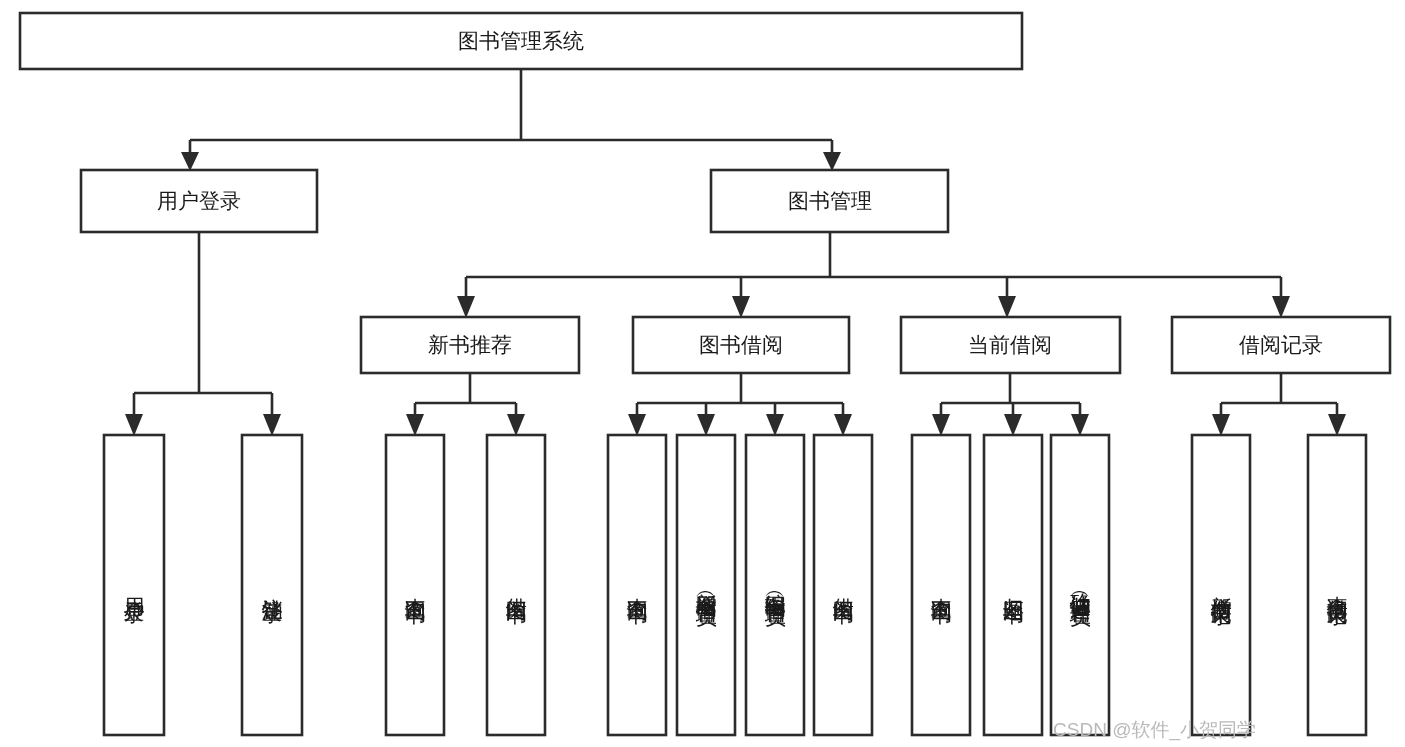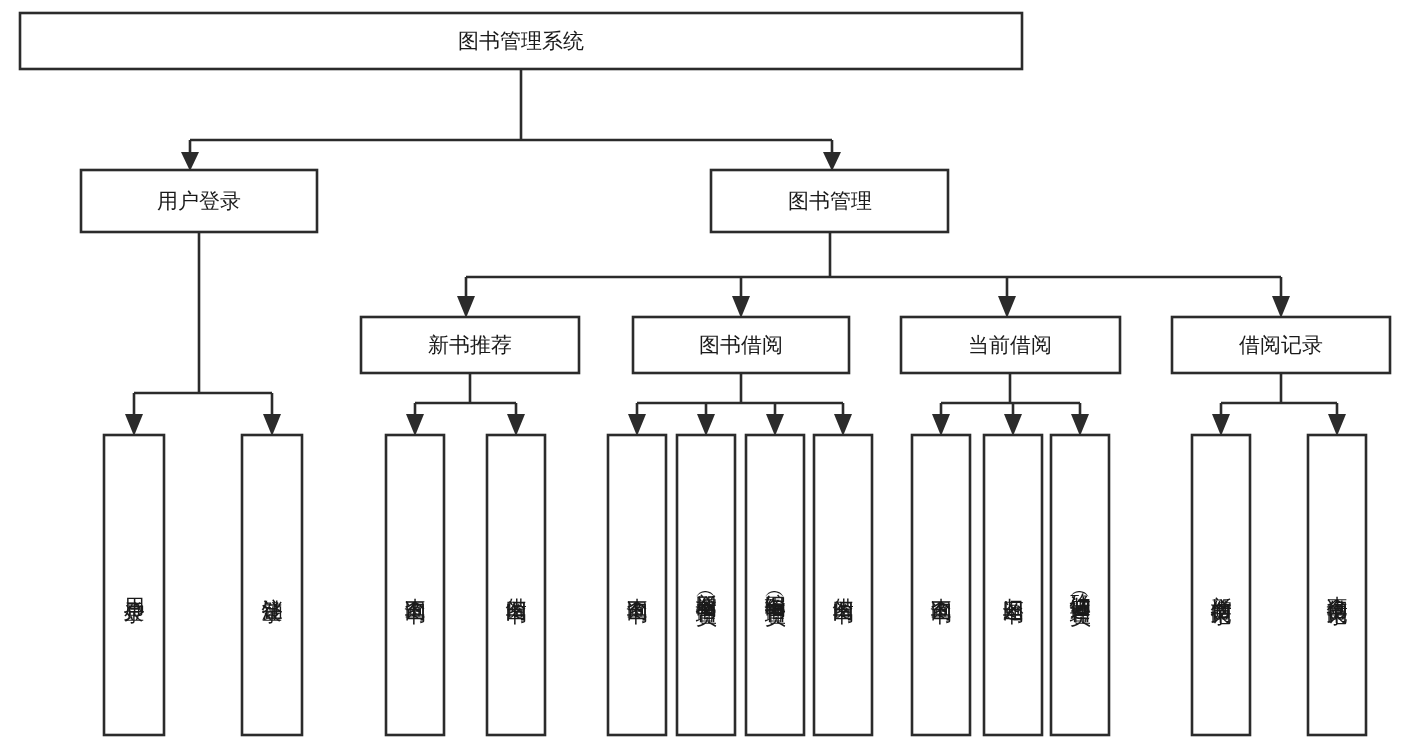--- a/index.html
+++ b/index.html
@@ -236,13 +236,14 @@
     </g>
     <g>
       <rect class="node-box" x="1308" y="435" width="58" height="300"></rect>
       <foreignObject class="vlabel-fo" x="1308" y="435" width="58" height="300">
         <div xmlns="http://www.w3.org/1999/xhtml" class="vlabel-inner">查询借阅记录</div>
       </foreignObject>
     </g>
 
   </svg>
 
+  <div class="watermark">CSDN @软件_小贺同学</div>
 </div>
 
 </body></html>

